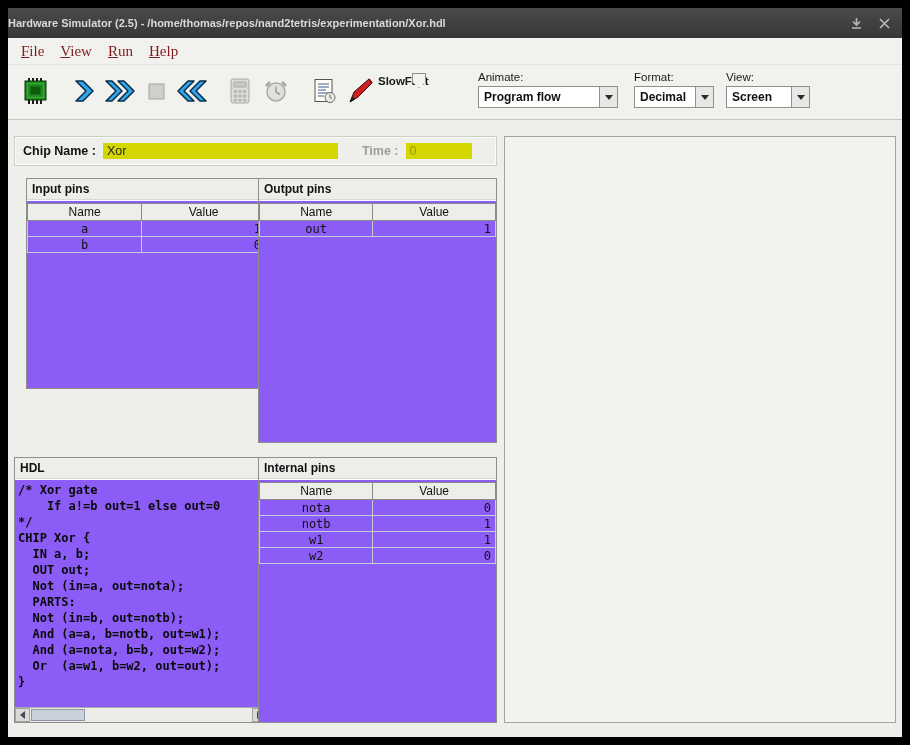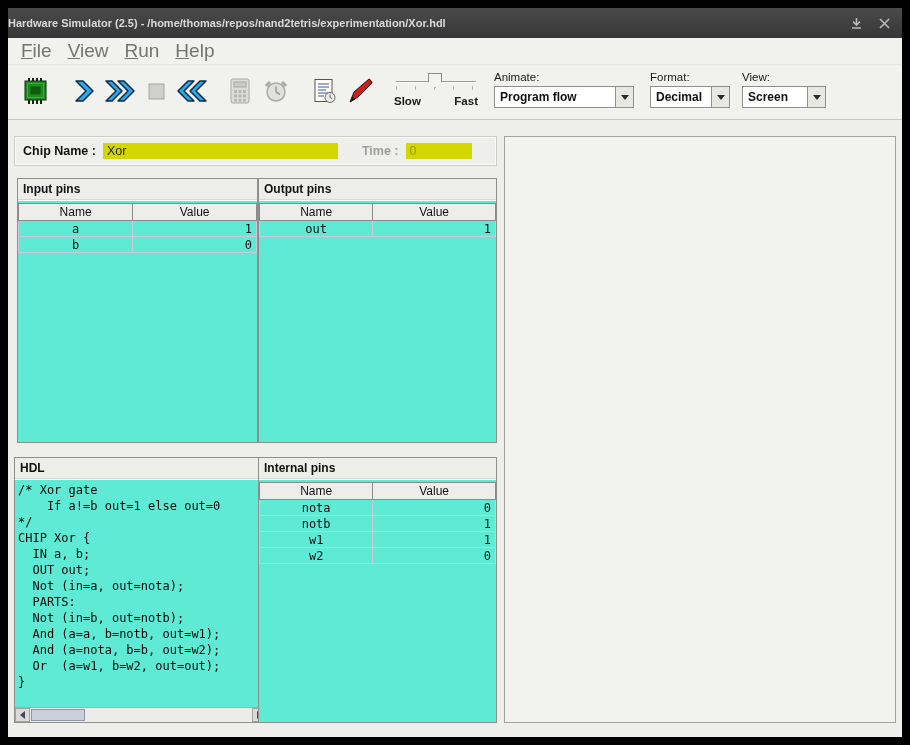--- a/index.html
+++ b/index.html
@@ -30,37 +30,37 @@
     position: absolute; right: 12px; top: 0; height: 100%;
     display: flex; align-items: center; gap: 16px;
   }
   .tb-btn { color: #b9b9b9; cursor: pointer; display: flex; align-items: center; }
   
   .menubar {
     height: 27px; background: #f1f1ee;
     display: flex; align-items: center; padding-left: 5px;
     border-bottom: 1px solid #e3e3df;
   }
-  .menu-item { font-size: 19px; color: #737373; padding: 4px 8px; cursor: default; }
+  .menu-item { font-size: 15px; color: #7f1d1d; padding: 4px 8px; cursor: default; font-family: Liberation Serif, serif; }
   .menu-item .mn { text-decoration: underline; }
   
   .toolbar {
     height: 55px; background: #f1f1ee;
     border-bottom: 1px solid #c8c8c3;
     display: flex; align-items: flex-start;
     padding: 6px 0 0 10px;
   }
   .tool-btn {
     width: 36px; height: 40px;
     display: flex; align-items: center; justify-content: center;
     background: transparent; border: none; cursor: pointer;
   }
   .tool-btn.disabled { cursor: default; }
   .grp-gap { margin-left: 12px; }
-  .slider-group { margin-left: 16px; width: 84px; display: flex; flex-direction: column; }
+  .slider-group { width: 84px; display: flex; flex-direction: row; }
   .slider-rail { position: relative; height: 18px; margin-top: 2px; }
   .slider-track { position: absolute; left: 2px; right: 2px; top: 8px; height: 2px; background: #9c9c98; border-bottom: 1px solid #fcfcfa; }
   .slider-ticks { position: absolute; left: 2px; right: 2px; top: 13px; height: 4px;
     background: repeating-linear-gradient(90deg, #b3b3ae 0 1px, transparent 1px 19px); }
   .slider-thumb {
     position: absolute; left: 34px; top: 0;
     width: 14px; height: 15px;
     background: #f2f2ef; border: 1px solid #8b8b87;
     clip-path: polygon(0 0, 100% 0, 100% 58%, 50% 100%, 0 58%);
     cursor: pointer;
@@ -103,38 +103,38 @@
   }
   .panel {
     position: absolute; background: #fff;
     border: 1px solid #8e8e8a;
   }
   .panel-title {
     height: 21px; line-height: 21px; padding-left: 5px;
     background: #ededea; font-size: 12px; font-weight: bold; color: #111;
     border-bottom: 1px solid #d8d8d4;
   }
-  .panel-body { position: absolute; top: 22px; left: 0; right: 0; bottom: 0; background: #5eead4; overflow: hidden; }
+  .panel-body { position: absolute; top: 22px; left: 0; right: 0; bottom: 0; background: #8b5cf6; overflow: hidden; }
   table.pins { width: 100%; border-collapse: collapse; table-layout: fixed; margin-top: 2px; }
   table.pins th {
     height: 17px; background: #ededea; border: 1px solid #8a8a86;
     font-size: 12px; font-weight: normal; color: #111; text-align: center;
   }
   table.pins th:first-child { width: 48%; }
   table.pins td {
     height: 16px; border: 1px solid #c7cbdc;
     font-family: "DejaVu Sans Mono", monospace; font-size: 12px; color: #111;
   }
   td.pin-name { text-align: center; }
   td.pin-value { text-align: right; padding-right: 4px; color: #2121c8; }
   
   .hdl-code { position: absolute; top: 0; left: 0; right: 0; bottom: 15px; overflow: hidden; padding: 2px 3px; }
   .code-line {
     font-family: "DejaVu Sans Mono", monospace;
-    font-size: 12px; line-height: 16px; color: #0a0a0a; white-space: pre;
+    font-size: 12px; line-height: 16px; color: #0a0a0a; white-space: pre; font-weight: bold;
   }
   .hscroll {
     position: absolute; left: 0; right: 0; bottom: 0; height: 15px;
     background: #ecece8; border-top: 1px solid #aaaaa6;
   }
   .sb-btn {
     position: absolute; top: 0; bottom: 0; width: 15px;
     background: #dadad6; border: 1px solid #a3a39f;
     display: flex; align-items: center; justify-content: center; cursor: pointer;
   }
@@ -302,21 +302,21 @@
 
   <div class="content">
 
     <div class="chipbar">
       <span class="chip-label">Chip Name :</span>
       <span class="chip-field">Xor</span>
       <span class="time-label">Time :</span>
       <span class="time-field">0</span>
     </div>
 
-    <div class="panel" style="left:9px; top:58px; width:241px; height:265px;">
+    <div class="panel" style="left:18px; top:58px; width:241px; height:211px;">
       <div class="panel-title">Input pins</div>
       <div class="panel-body">
         <table class="pins">
           <thead>
             <tr>
               <th>Name</th>
               <th>Value</th>
             </tr>
           </thead>
           <tbody>

